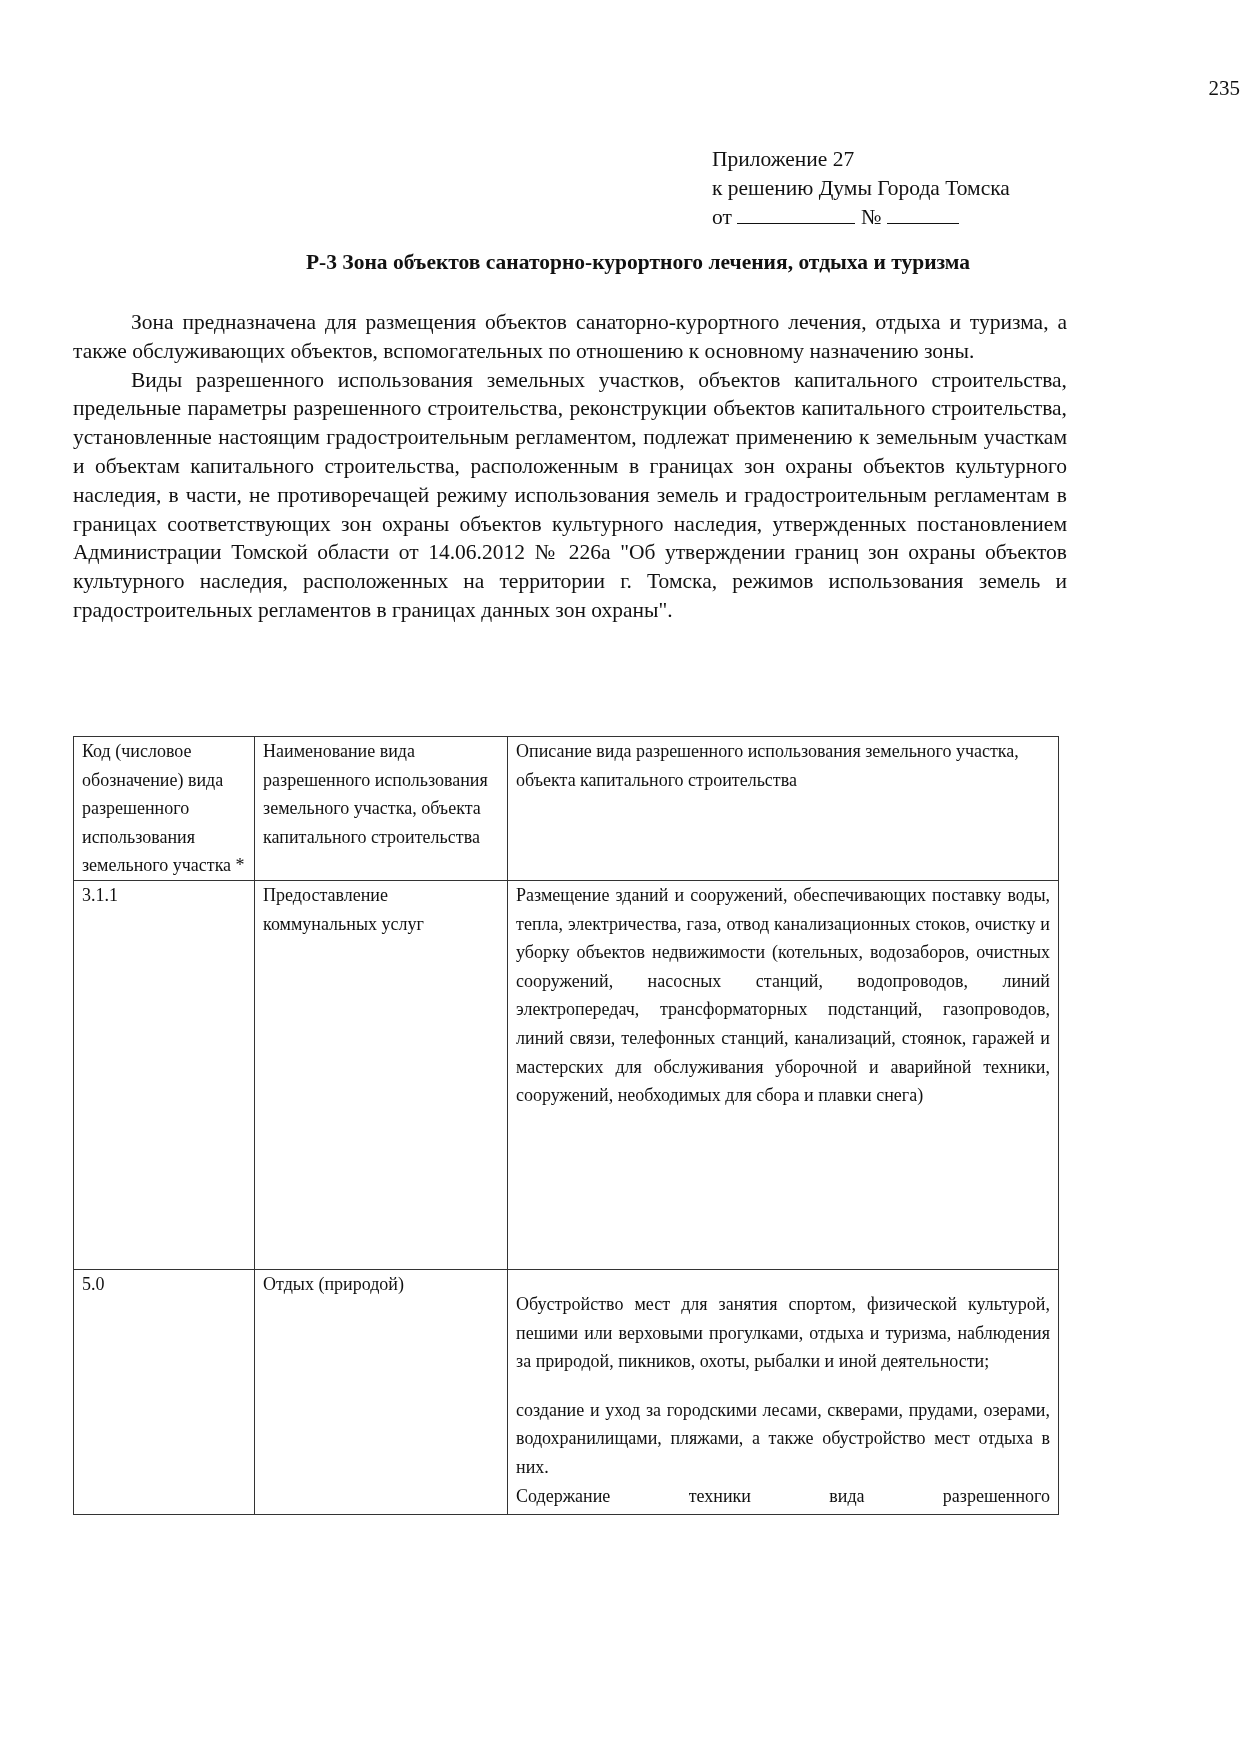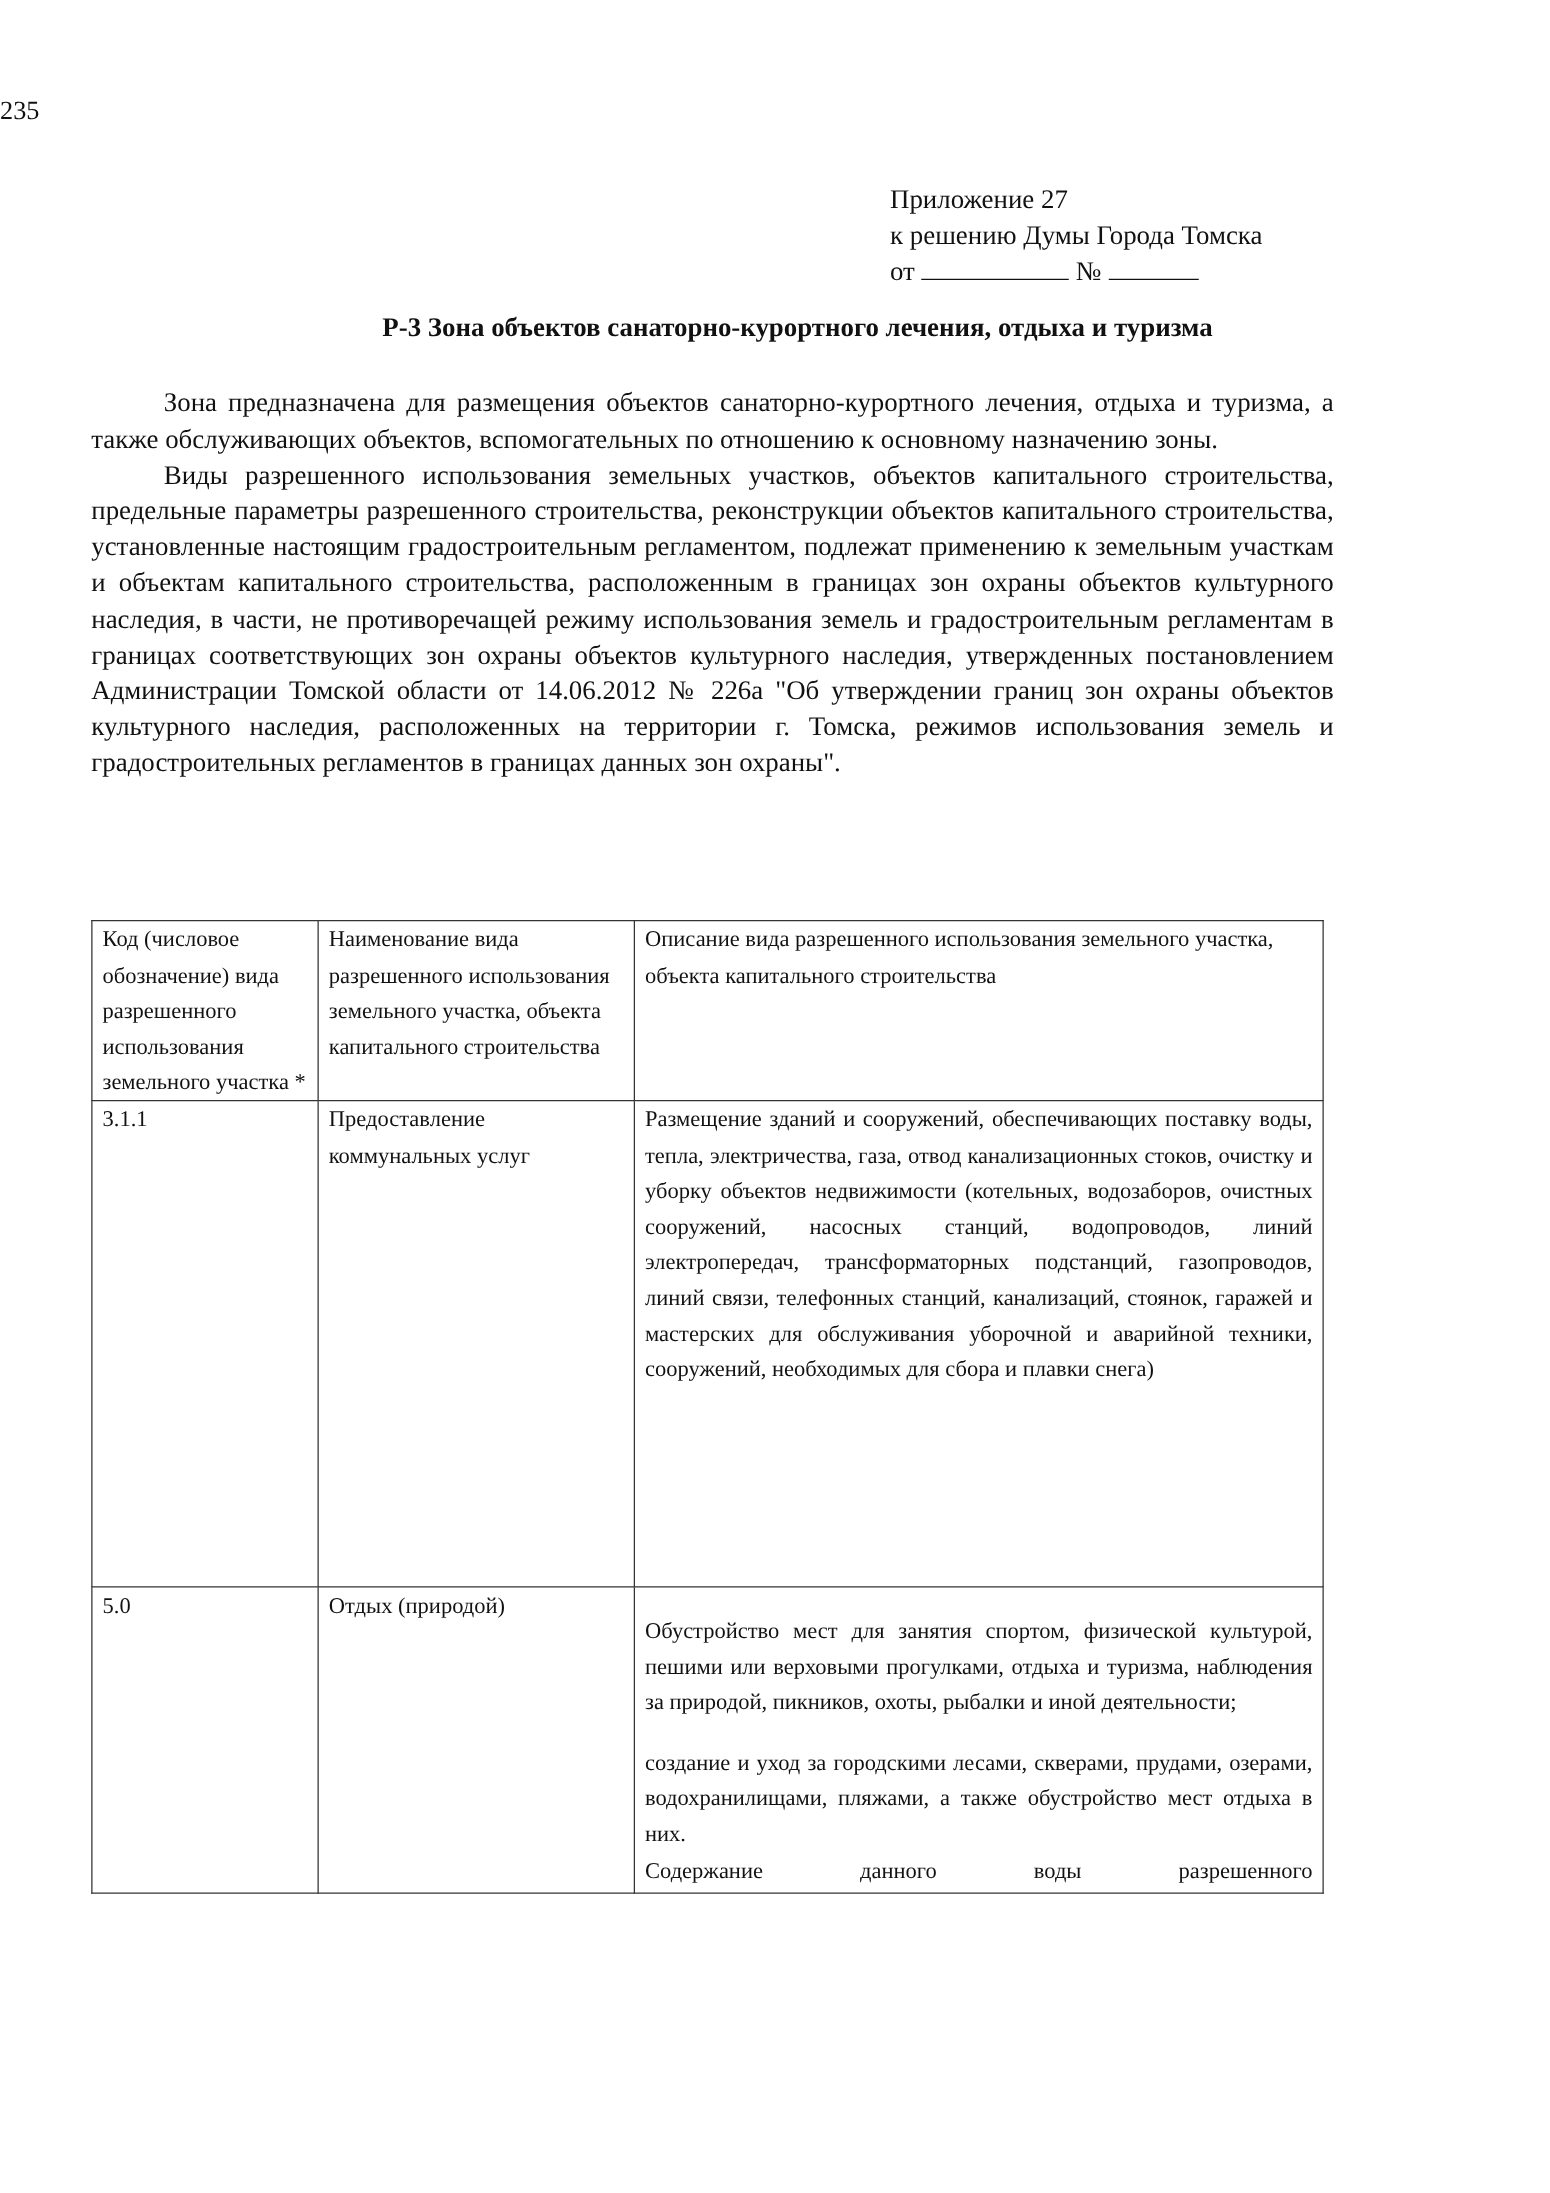--- a/index.html
+++ b/index.html
@@ -2,21 +2,21 @@
 <html><head>
   <meta charset="utf-8">
   <style>
     html, body { margin: 0; padding: 0; background: #ffffff; }
     body {
       width: 1240px; height: 1754px; position: relative; overflow: hidden;
       font-family: "Liberation Serif", "DejaVu Serif", serif;
       color: #111111;
     }
     .page-number {
-      position: absolute; top: 76px; left: 0; width: 1240px; text-align: left;
+      position: absolute; top: 76px; left: 0; width: 1240px; text-align: right;
       font-size: 21px;
     }
     .appendix {
       position: absolute; top: 134px; left: 712px;
       font-size: 21.5px; line-height: 29px; margin-top: 11px;
     }
     .appendix .blank { display: inline-block; border-bottom: 1px solid #111; height: 20px; vertical-align: baseline; }
     .title {
       position: absolute; top: 250px; left: 0; width: 1240px; text-align: center;
       font-weight: bold; font-size: 21.5px; padding-left: 18px;
@@ -78,17 +78,17 @@
     <td class="c1">3.1.1</td>
     <td class="c2">Предоставление коммунальных услуг</td>
     <td class="c3 justify">Размещение зданий и сооружений, обеспечивающих поставку воды, тепла, электричества, газа, отвод канализационных стоков, очистку и уборку объектов недвижимости (котельных, водозаборов, очистных сооружений, насосных станций, водопроводов, линий электропередач, трансформаторных подстанций, газопроводов, линий связи, телефонных станций, канализаций, стоянок, гаражей и мастерских для обслуживания уборочной и аварийной техники, сооружений, необходимых для сбора и плавки снега)</td>
   </tr>
   <tr class="row2">
     <td class="c1">5.0</td>
     <td class="c2">Отдых (природой)</td>
     <td class="c3 justify">
       <span class="p-gap">Обустройство мест для занятия спортом, физической культурой, пешими или верховыми прогулками, отдыха и туризма, наблюдения за природой, пикников, охоты, рыбалки и иной деятельности;</span>
       <span class="p-gap">создание и уход за городскими лесами, скверами, прудами, озерами, водохранилищами, пляжами, а также обустройство мест отдыха в них.</span>
-      <span class="clip-line">Содержание данного воды разрешенного</span>
+      <span class="clip-line">Содержание техники вида разрешенного</span>
     </td>
   </tr>
 </tbody>
   </table>
 
 </body></html>

